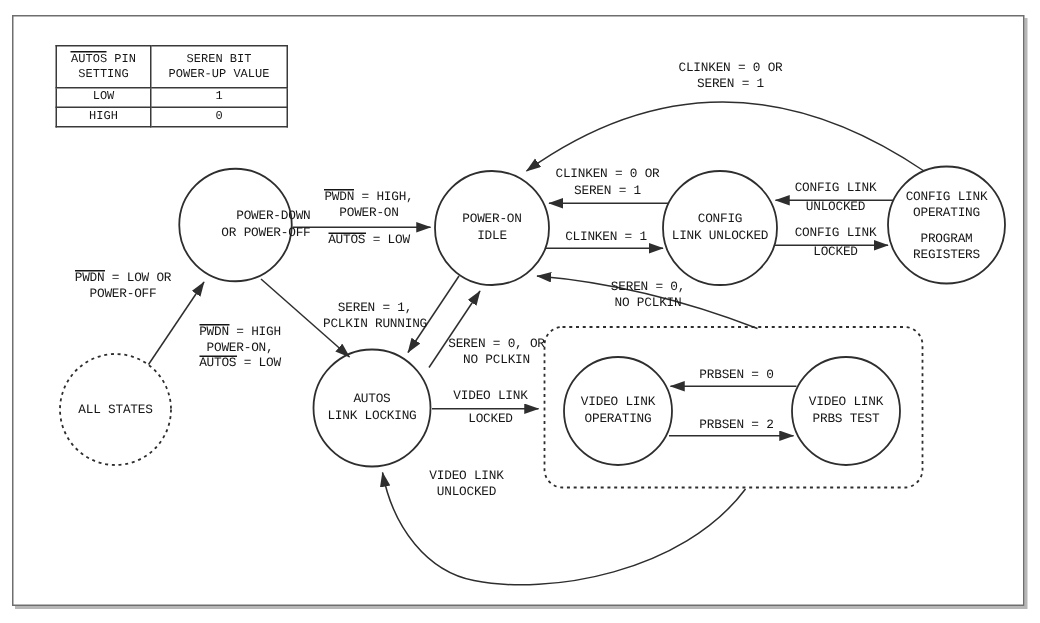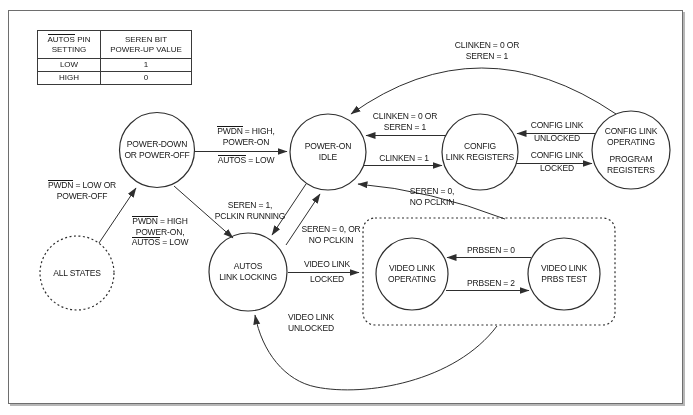--- a/index.html
+++ b/index.html
@@ -1,17 +1,17 @@
 <!DOCTYPE html>
 <html><head>
 <meta charset="utf-8">
 <style>
   html,body{margin:0;padding:0;background:#fff;}
   #canvas{position:relative;width:693px;height:415px;background:#fff;overflow:hidden;
-          font-family:Liberation Sans, sans-serif;color:#161616;}
+          font-family:Liberation Mono, monospace;color:#161616;}
   #frame{position:absolute;left:8px;top:10px;width:673px;height:392px;
          border:1px solid #6e6e6e;box-shadow:2px 2px 0 #b7b7b7;background:#fff;}
   #diagram-svg{position:absolute;left:0;top:0;}
   #diagram-svg circle,#diagram-svg rect{fill:#fff;stroke:#2e2e2e;stroke-width:1.2;}
   #diagram-svg .edge{fill:none;stroke:#2e2e2e;stroke-width:1;}
   #diagram-svg .dotted{stroke-dasharray:2,2.5;}
   .lbl{position:absolute;text-align:center;font-size:8.5px;line-height:10.5px;
        letter-spacing:-0.15px;white-space:nowrap;}
   .st{position:absolute;text-align:center;font-size:8.5px;line-height:11px;
       letter-spacing:-0.15px;white-space:nowrap;}
@@ -81,31 +81,31 @@
       <td>LOW</td>
       <td>1</td>
     </tr>
     <tr>
       <td>HIGH</td>
       <td>0</td>
     </tr>
   </tbody>
     </table>
 
-  <div class="st" style="left:107px;top:139px;width:100px;">
+  <div class="st" style="left:107px;top:139px;width:100px;text-align:right;">
     <div>POWER-DOWN</div>
       <div>OR POWER-OFF</div>
   </div>
   <div class="st" style="left:288px;top:141px;width:80px;">
     <div>POWER-ON</div>
       <div>IDLE</div>
   </div>
   <div class="st" style="left:430px;top:141px;width:100px;">
     <div>CONFIG</div>
-      <div>LINK REGISTERS</div>
+      <div>LINK UNLOCKED</div>
   </div>
   <div class="st" style="left:586px;top:126px;width:90px;">
     <div>CONFIG LINK</div>
       <div>OPERATING</div>
     <div class="gap">PROGRAM</div>
       <div>REGISTERS</div>
   </div>
   <div class="st" style="left:37px;top:268px;width:80px;">
     <div>ALL STATES</div>
   </div>

